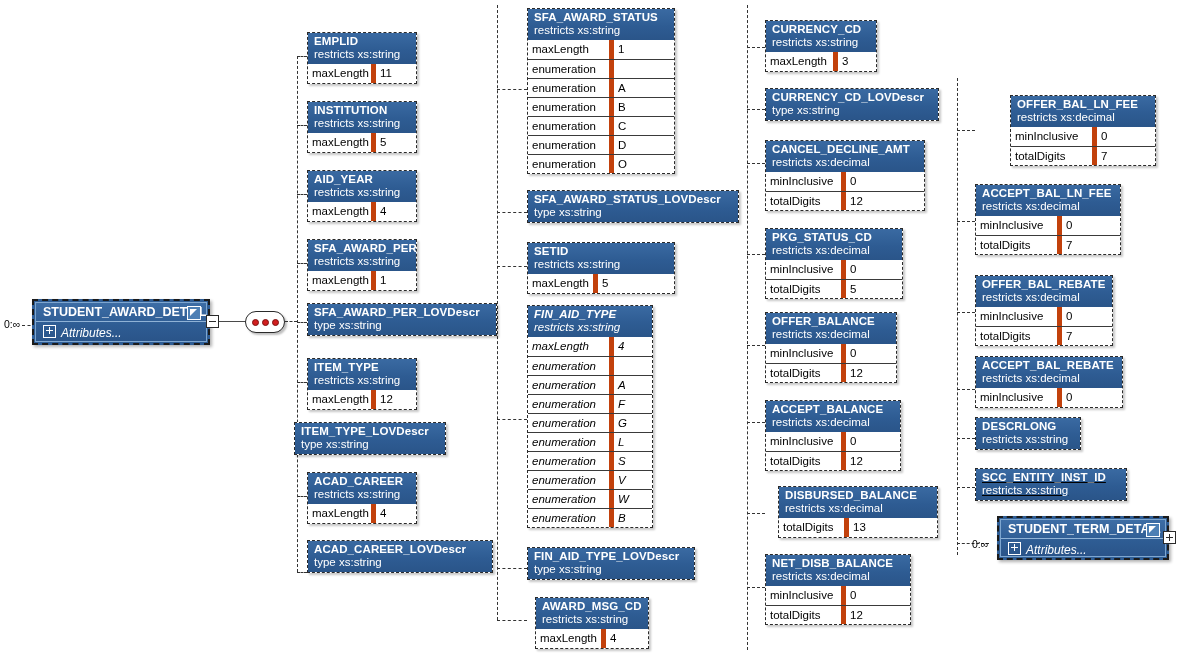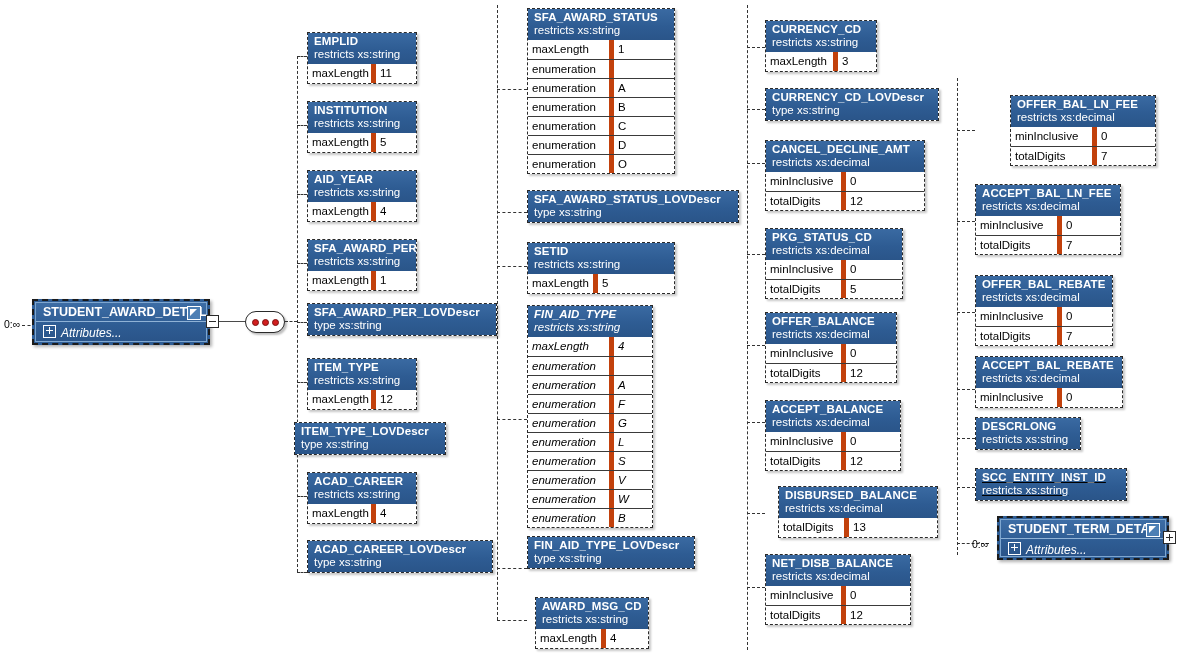--- a/index.html
+++ b/index.html
@@ -488,21 +488,21 @@
           <div class="facet">
             <span class="fk" style="width: 86px;">enumeration</span>
             <span class="fv">W</span>
           </div>
           <div class="facet">
             <span class="fk" style="width: 86px;">enumeration</span>
             <span class="fv">B</span>
           </div>
         </div>
       </div>
-      <div class="node no-facets" style="left: 527px; top: 536px; width: 168px;">
+      <div class="node no-facets" style="left: 527px; top: 547px; width: 168px;">
         <div class="hdr">
           <span class="nm">FIN_AID_TYPE_LOVDescr</span>
           <span class="ty">type xs:string</span>
         </div>
       </div>
       <div class="node" style="left: 527px; top: 597px; width: 114px; margin-left: 8px;">
         <div class="hdr">
           <span class="nm">AWARD_MSG_CD</span>
           <span class="ty">restricts xs:string</span>
         </div>

